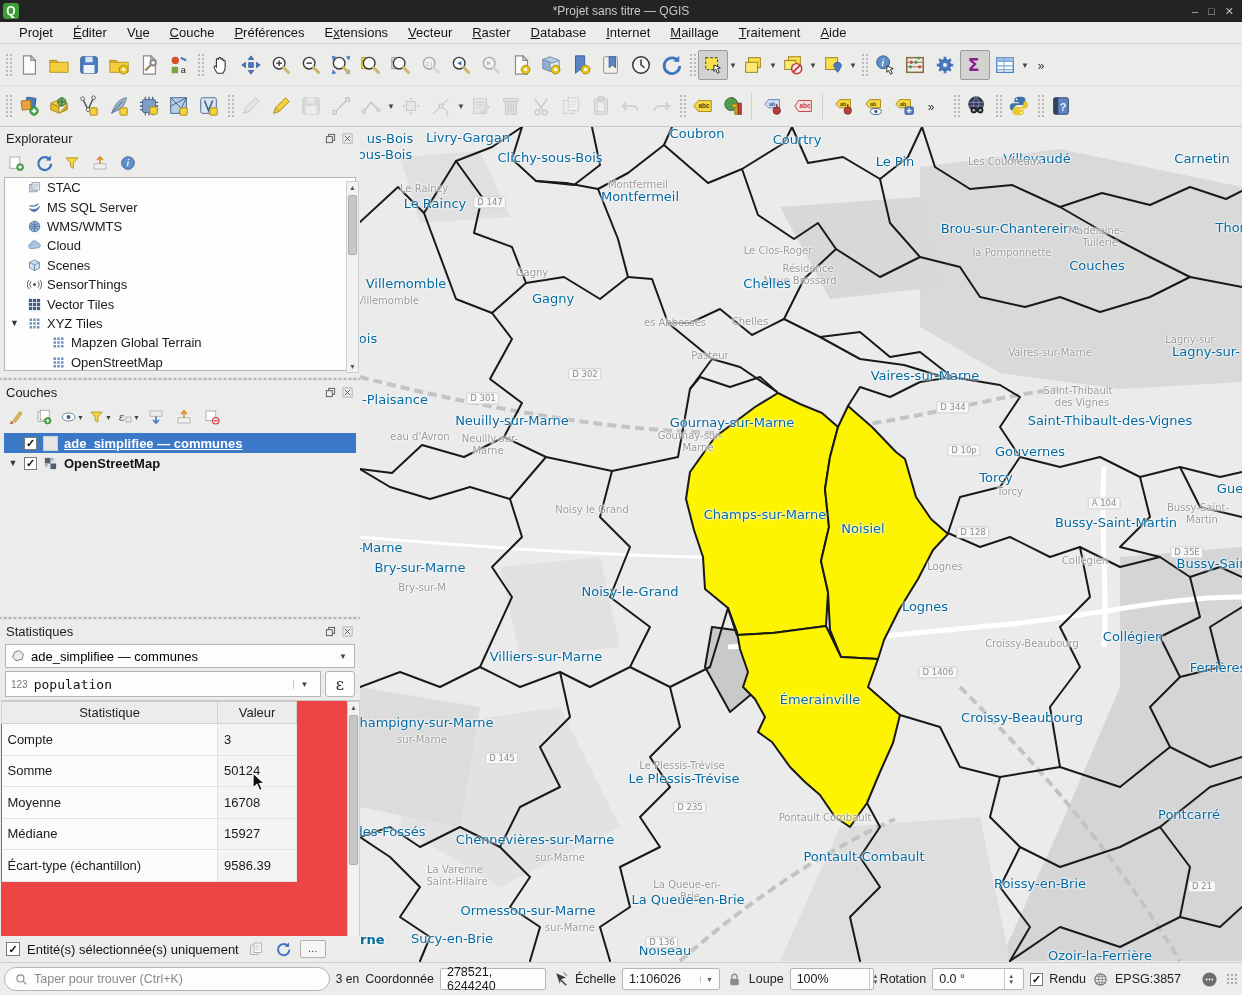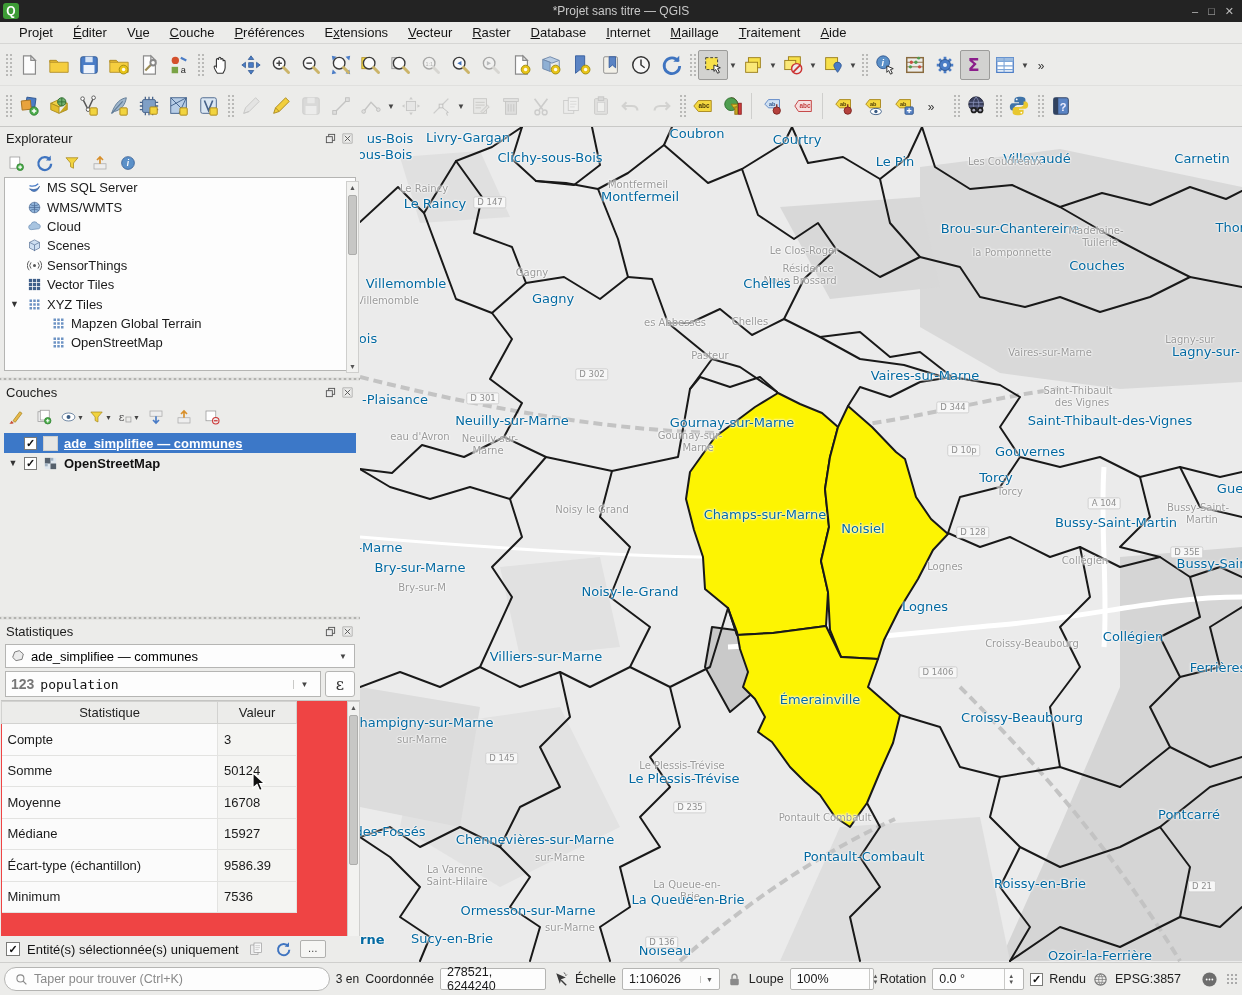--- a/index.html
+++ b/index.html
@@ -66,21 +66,21 @@
   .layer-label { font-weight:bold; font-size:13px; color:#111; }
   .layer-row.selected .layer-label { color:#fff; text-decoration:underline; }
   .swatch { width:15px; height:15px; background:#e6e6e4; border:1px solid #cfcfcd; }
 
   #stats { top:493px; height:342px; }
   #stats-layer-combo { margin:2px 5px; height:24px; display:flex; align-items:center; gap:5px; padding:0 4px; }
   #stats-layer-combo svg { width:16px; height:16px; }
   #stats-layer-combo .cb-arrow, .cb-arrow { margin-left:auto; font-size:8px; color:#444; padding-right:3px; }
   #stats-field-row { margin:3px 5px; display:flex; gap:4px; align-items:stretch; height:26px; }
   #stats-field-combo { flex:1; display:flex; align-items:center; gap:6px; padding:0 5px; }
-  #field-badge { font-size:14px; color:#777; letter-spacing:0;font-weight:bold; }
+  #field-badge { font-size:10px; color:#777; letter-spacing:0; }
   #field-name { font-family:"DejaVu Sans Mono", monospace; font-size:13px; color:#111; }
   #field-dd { width:22px; display:flex; align-items:center; justify-content:center; font-size:8px; color:#444; border-left:1px solid #c9c9c7; }
   #expr-btn { width:30px; display:flex; align-items:center; justify-content:center; font-family:"DejaVu Serif", serif; font-size:16px; color:#333; border-radius:3px; }
 
   #stats-table-wrap { position:relative; margin:2px 0 0 1px; height:243px; background:#ef4444; border-top:1px solid #c5c5c3; overflow:hidden; }
   table#stats-table { border-collapse:collapse; width:296px; table-layout:fixed; }
   #stats-table th { height:22px; background:#ececea; border:1px solid #d2d2d0; font-weight:normal; font-size:13px; color:#222; }
   #stats-table td { height:31.5px; border-bottom:1px solid #e3e3e1; border-right:1px solid #e3e3e1; font-size:13px; color:#1a1a1a; padding-left:6px; background:#fbfbfb; }
   #stats-table td:last-child { background:#f4f4f2; }
   #stats-table col.c1 { width:178px; } #stats-table col.c2 { width:65px; }
@@ -675,20 +675,28 @@
           </svg>
         </span>
         <span class="pt-btn">
           <svg viewBox="0 0 24 24">
             <circle cx="12" cy="12" r="8.5" fill="#5b90c8" stroke="#2f578f"></circle>
             <text x="10.2" y="16.5" font-size="11" font-weight="bold" font-style="italic" fill="#fff">i</text>
           </svg>
         </span>
       </div>
     <div id="explorer-tree" class="white-box">
+        <div class="tree-row">
+          <svg viewBox="0 0 24 24">
+            <rect x="4" y="7" width="12" height="12" fill="#cfd8e4" stroke="#7a8aa0"></rect>
+            <rect x="8" y="4" width="12" height="12" fill="#e7ecf2" stroke="#7a8aa0"></rect>
+            <path d="M10 7h8M10 10h8M10 13h5" stroke="#9fb0c4"></path>
+          </svg>
+          <span>STAC</span>
+        </div>
         <div class="tree-row">
           <svg viewBox="0 0 24 24">
             <path d="M4 14c6 2 12 2 16-4-2 8-10 12-16 4z" fill="#4a7cc6" stroke="#2f578f"></path>
             <path d="M4 9c6 2 10 1 14-3" stroke="#4a7cc6" fill="none" stroke-width="2"></path>
           </svg>
           <span>MS SQL Server</span>
         </div>
         <div class="tree-row">
           <svg viewBox="0 0 24 24">
             <circle cx="12" cy="12" r="8.5" fill="#8fb3d9" stroke="#41618c"></circle>
@@ -946,24 +954,20 @@
               <td>Moyenne</td>
               <td>16708</td>
             </tr>
             <tr>
               <td>Médiane</td>
               <td>15927</td>
             </tr>
             <tr>
               <td>Écart-type (échantillon)</td>
               <td>9586.39</td>
-            </tr>
-            <tr>
-              <td>Minimum</td>
-              <td>7536</td>
             </tr>
           </tbody>
       </table>
       <div class="vscroll" style="top:0; height:243px; right:0;">
         <div class="arr" style="top:0;">▲</div>
         <div class="thumb" style="top:13px; height:150px;"></div>
         <div class="arr" style="bottom:0;">▼</div>
       </div>
     </div>
     <div id="stats-footer">
@@ -1075,21 +1079,21 @@
       <span class="maplbl s" style="left: 64px; top: 62px;">Le Raincy</span>
       <span class="maplbl s" style="left: 278px; top: 58px;">Montfermeil</span>
       <span class="maplbl b" style="left: 280px; top: 70px;">Montfermeil</span>
       <span class="maplbl b" style="left: 75px; top: 77px;">Le Raincy</span>
       <span class="maplbl b" style="left: 650px; top: 102px;">Brou-sur-Chantereine</span>
       <span class="maplbl b" style="left: 872px; top: 101px;">Thori</span>
       <span class="maplbl s" style="left: 736px; top: 104px;">Madeleine-</span>
       <span class="maplbl s" style="left: 740px; top: 116px;">Tuilerie</span>
       <span class="maplbl s" style="left: 652px; top: 126px;">la Pomponnette</span>
       <span class="maplbl b" style="left: 737px; top: 139px;">Couches</span>
-      <span class="maplbl s" style="left: 430px; top: 124px; padding-left: 28px;">Le Clos-Roger</span>
+      <span class="maplbl s" style="left: 404px; top: 124px; padding-left: 28px;">Le Clos-Roger</span>
       <span class="maplbl s" style="left: 448px; top: 142px;">Résidence</span>
       <span class="maplbl s" style="left: 440px; top: 154px;">Noue Brossard</span>
       <span class="maplbl s" style="left: 172px; top: 146px;">Gagny</span>
       <span class="maplbl b" style="left: 407px; top: 157px;">Chelles</span>
       <span class="maplbl b" style="left: 46px; top: 157px;">Villemomble</span>
       <span class="maplbl s" style="left: 28px; top: 174px;">Villemomble</span>
       <span class="maplbl b" style="left: 193px; top: 172px;">Gagny</span>
       <span class="maplbl s" style="left: 390px; top: 195px;">Chelles</span>
       <span class="maplbl s" style="left: 315px; top: 196px;">es Abbesses</span>
       <span class="maplbl b" style="left: 8px; top: 212px;">ois</span>
@@ -1149,21 +1153,21 @@
       <span class="maplbl s" style="left: 330px; top: 770px;">Brie</span>
       <span class="maplbl b" style="left: 680px; top: 757px;">Roissy-en-Brie</span>
       <span class="maplbl b" style="left: 328px; top: 773px;">La Queue-en-Brie</span>
       <span class="maplbl b" style="left: 168px; top: 784px;">Ormesson-sur-Marne</span>
       <span class="maplbl s" style="left: 210px; top: 801px;">sur-Marne</span>
       <span class="maplbl b" style="left: 92px; top: 812px;">Sucy-en-Brie</span>
       <span class="maplbl b" style="left: 10px; top: 813px; font-weight: bold;">irne</span>
       <span class="maplbl b" style="left: 305px; top: 824px;">Noiseau</span>
       <span class="maplbl b" style="left: 740px; top: 829px;">Ozoir-la-Ferrière</span>
       <span class="maplbl sh" style="left: 130px; top: 76px;">D 147</span>
-      <span class="maplbl sh" style="left: 232px; top: 248px;">D 302</span>
+      <span class="maplbl sh" style="left: 225px; top: 248px;">D 302</span>
       <span class="maplbl sh" style="left: 123px; top: 272px;">D 301</span>
       <span class="maplbl sh" style="left: 593px; top: 281px;">D 344</span>
       <span class="maplbl sh" style="left: 604px; top: 324px;">D 10p</span>
       <span class="maplbl sh" style="left: 744px; top: 377px;">A 104</span>
       <span class="maplbl sh" style="left: 613px; top: 406px;">D 128</span>
       <span class="maplbl sh" style="left: 827px; top: 426px;">D 35E</span>
       <span class="maplbl sh" style="left: 578px; top: 546px;">D 1406</span>
       <span class="maplbl sh" style="left: 142px; top: 632px;">D 145</span>
       <span class="maplbl sh" style="left: 330px; top: 681px;">D 235</span>
       <span class="maplbl sh" style="left: 842px; top: 760px;">D 21</span>

